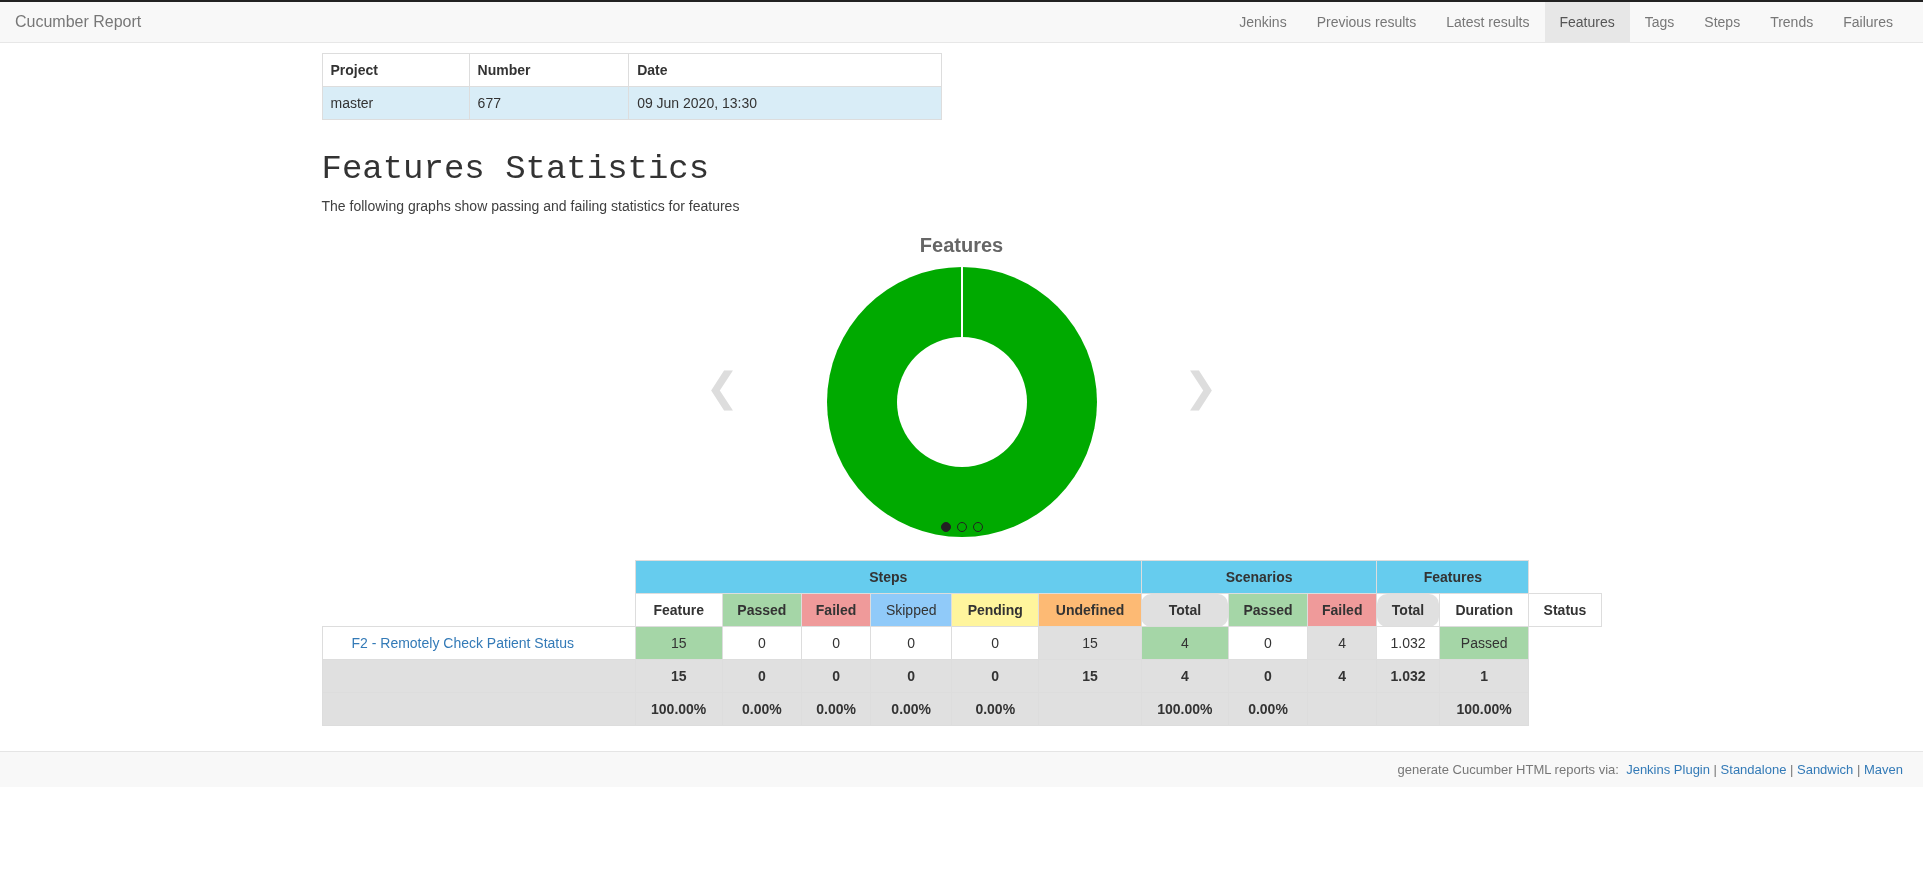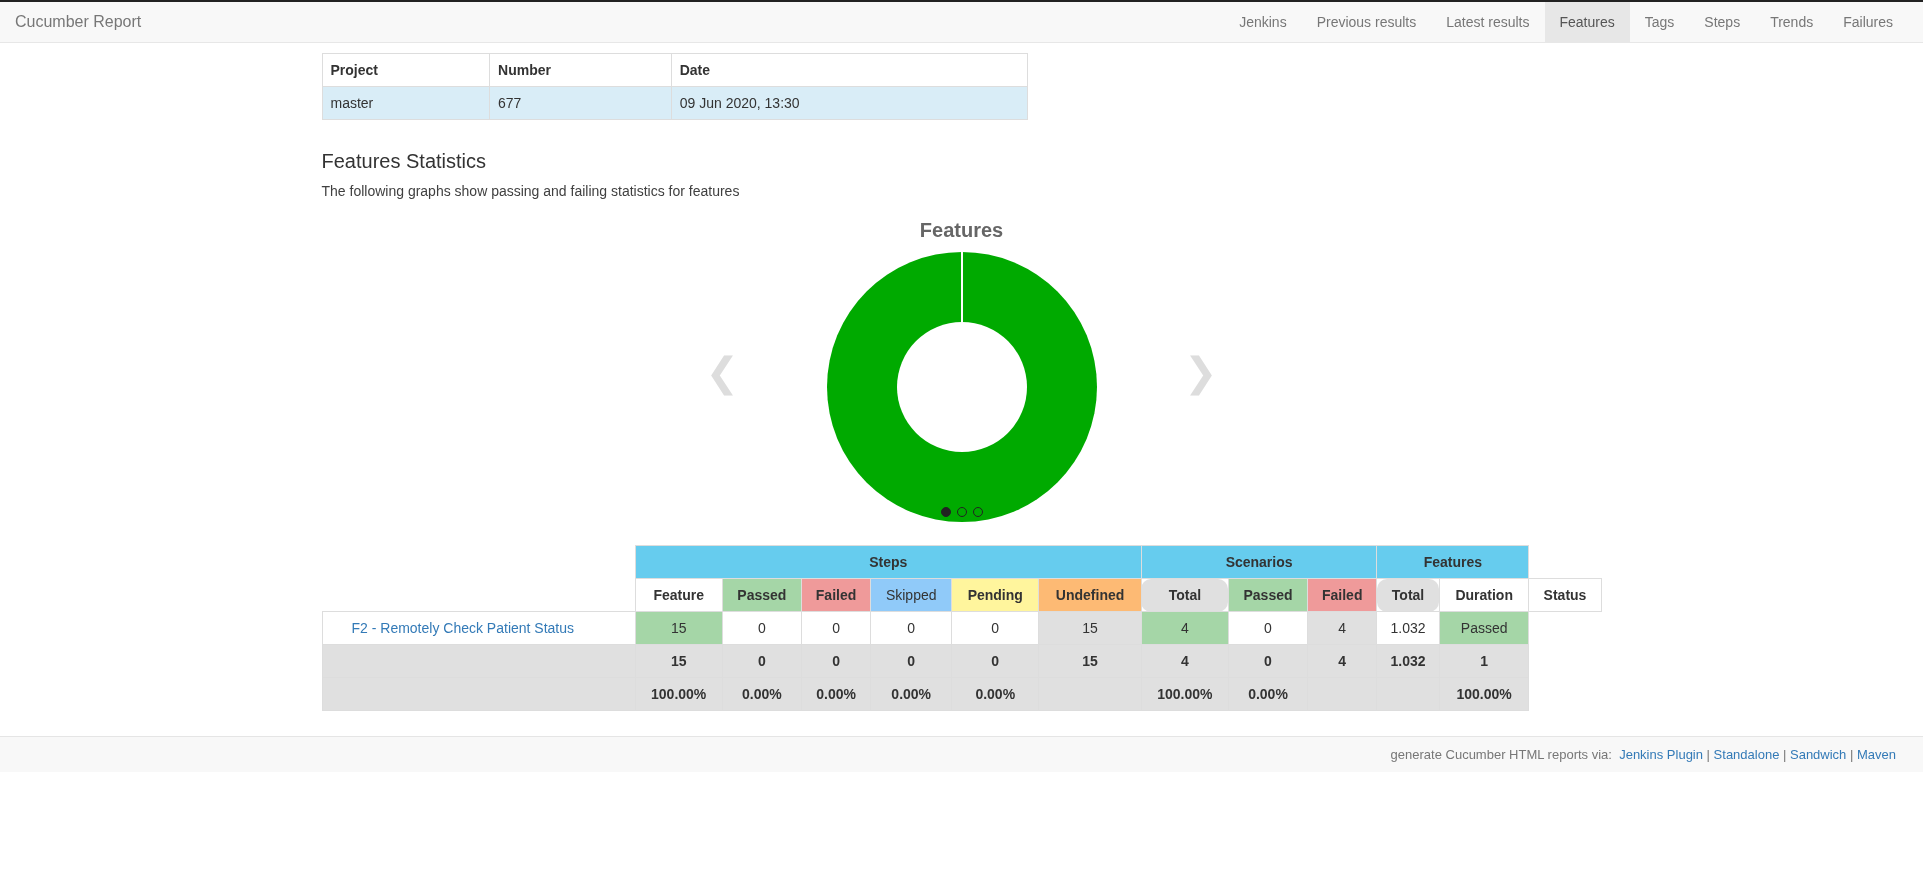--- a/index.html
+++ b/index.html
@@ -42,34 +42,35 @@
     color: #555;
   }
   .container {
     width: 1280px;
     max-width: 84%;
     margin: 0 auto;
     padding-top: 10px;
   }
   table.info-table {
     border-collapse: collapse;
-    width: 706px;
+    width: 620px;
   }
   table.info-table th, table.info-table td {
     border: 1px solid #ddd;
     padding: 8px;
     text-align: left;
   }
   table.info-table th { font-weight: bold; }
   table.info-table td { background: #d9edf7; }
   h2 {
     font-weight: 500;
-    font-size: 20px;
+    font-size: 34px;
     margin: 30px 0 10px 0;
     color:#333;
+    font-family:Liberation Mono, monospace;
   }
   .subtitle { color:#404040; margin-bottom: 20px; }
   .carousel {
     position: relative;
     width: 100%;
     text-align: center;
     margin-bottom: 20px;
   }
   .carousel-title {
     font-size: 20px;
@@ -151,21 +152,21 @@
   .cell-total { background:#e0e0e0; }
   .cell-plain { background:#fff; }
   .feature-link { color:#337ab7; text-decoration:none;margin-left:21px; }
   .feature-cell { text-align:left; }
   .row-totals td { background:#e0e0e0; font-weight:bold; }
   .row-percent td { background:#e0e0e0; font-weight:bold; }
   .footer {
     border-top:1px solid #e5e5e5;
     background:#f8f8f8;
     margin-top:25px;
-    padding:10px 27px;
+    padding:10px 20px;
     text-align:right;
     color:#777;
     font-size:13px;
   }
   .footer a { color:#337ab7; text-decoration:none; }
 </style>
 </head>
 <body>
 
 <div class="navbar">

